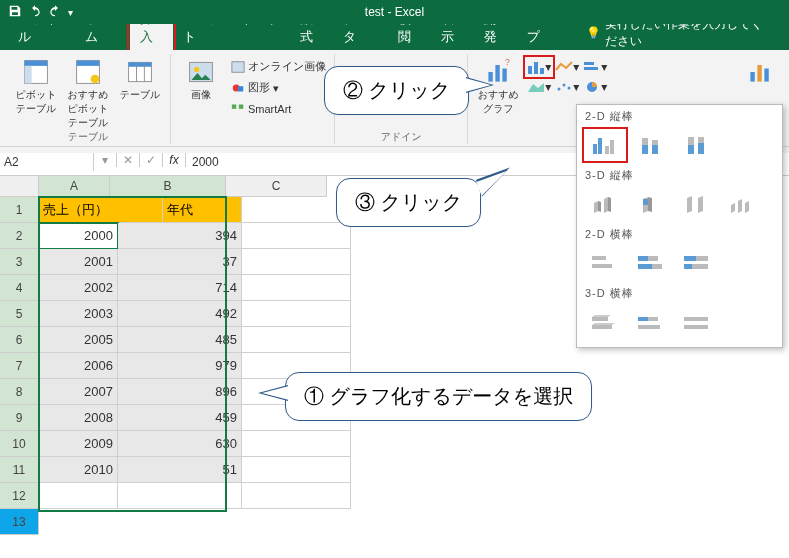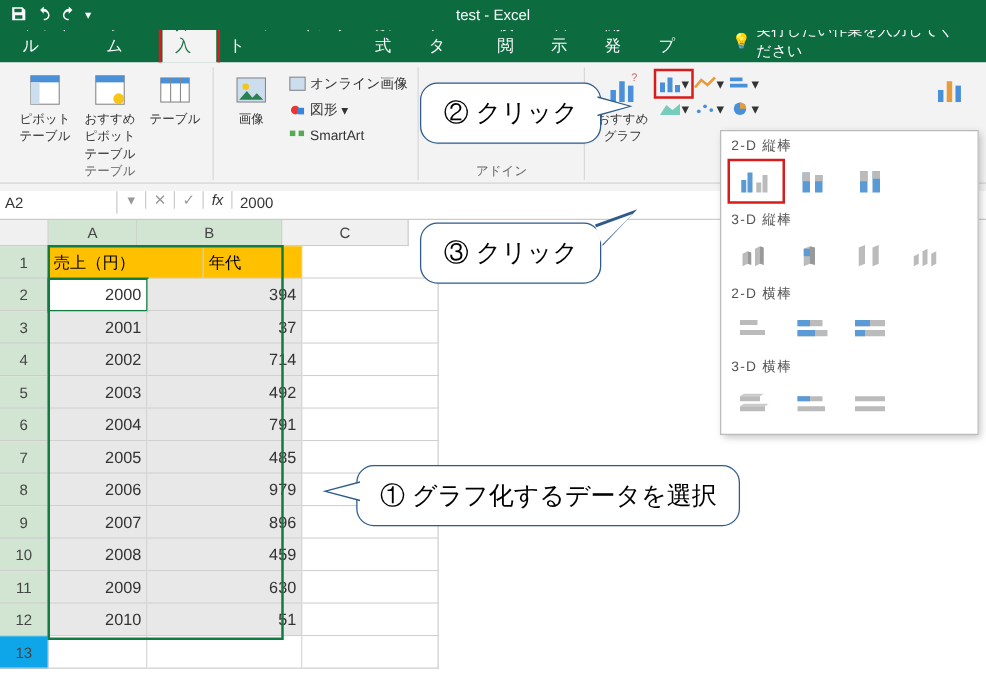--- a/index.html
+++ b/index.html
@@ -37,21 +37,21 @@
   .row-h.sel{background:#d2e5d2}
   .cell{height:25px;border-right:1px solid #d0d0d0;border-bottom:1px solid #d0d0d0;padding:0 4px;display:flex;align-items:center;font-size:13px;background:#fff}
   .cell.hdr{background:#ffc000;color:#000;font-weight:500;justify-content:flex-start}
   .cell.sel{background:#e8e8e8}
   .cell.num{justify-content:flex-end}
   .cell.active{background:#fff;outline:2px solid #107c41;outline-offset:-1px}
   .selection-border{position:absolute;border:2px solid #107c41;pointer-events:none}
   .col-A{width:70px}.col-B{width:115px}.col-C{width:100px}
   
   .callout{position:absolute;background:#fff;border:1px solid #2f5b8a;border-radius:14px;padding:10px 18px;font-size:20px;color:#000;box-shadow:0 0 0 1px rgba(0,0,0,.02)}
-  .callout2{top:66px;left:336px}
+  .callout2{top:66px;left:324px}
   .callout3{top:178px;left:336px}
   .callout1{top:372px;left:285px}
   .tail{position:absolute;border-style:solid}
   
   .chart-menu{position:absolute;right:6px;top:54px;width:205px;background:#fff;border:1px solid #bbb;box-shadow:2px 2px 6px rgba(0,0,0,.25);z-index:5;padding-bottom:6px}
   .cm-section{font-size:11px;color:#555;padding:4px 8px 2px;letter-spacing:1px}
   .cm-row{display:flex;gap:6px;padding:4px 8px}
   .cm-opt{width:38px;height:28px;border:1px solid transparent;display:flex;align-items:center;justify-content:center;cursor:pointer}
   .sparkline-group{display:flex;gap:4px;margin-left:auto;padding-right:8px}
   .sheet-wrap{position:relative}
@@ -388,25 +388,20 @@
             <div class="cell col-A sel num">2002</div>
             <div class="cell col-B sel num">714</div>
             <div class="cell col-C"></div>
           </div>
           <div class="row">
             <div class="cell col-A sel num">2003</div>
             <div class="cell col-B sel num">492</div>
             <div class="cell col-C"></div>
           </div>
           <div class="row">
-            <div class="cell col-A sel num">2004</div>
-            <div class="cell col-B sel num">791</div>
-            <div class="cell col-C"></div>
-          </div>
-          <div class="row">
             <div class="cell col-A sel num">2005</div>
             <div class="cell col-B sel num">485</div>
             <div class="cell col-C"></div>
           </div>
           <div class="row">
             <div class="cell col-A sel num">2006</div>
             <div class="cell col-B sel num">979</div>
             <div class="cell col-C"></div>
           </div>
           <div class="row">

